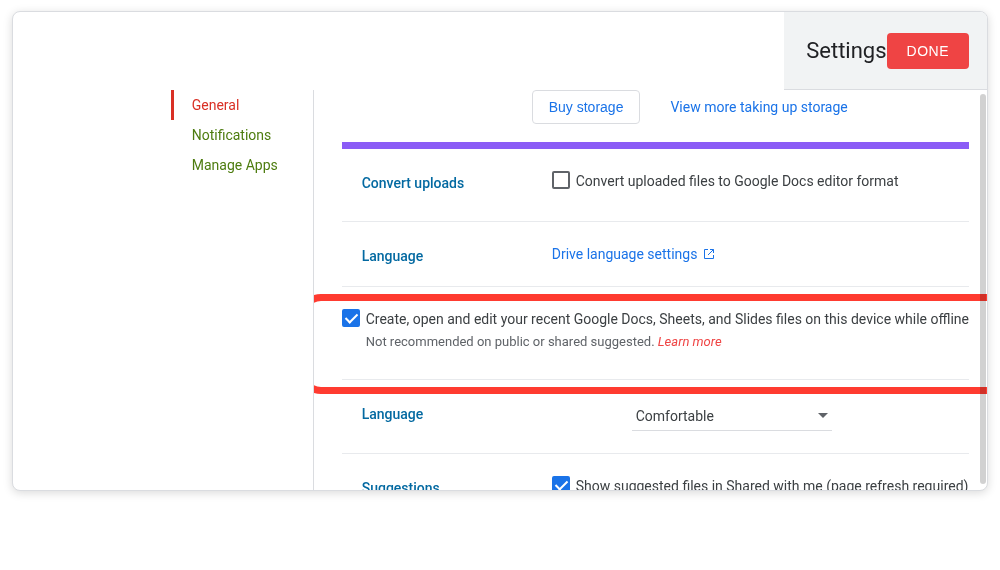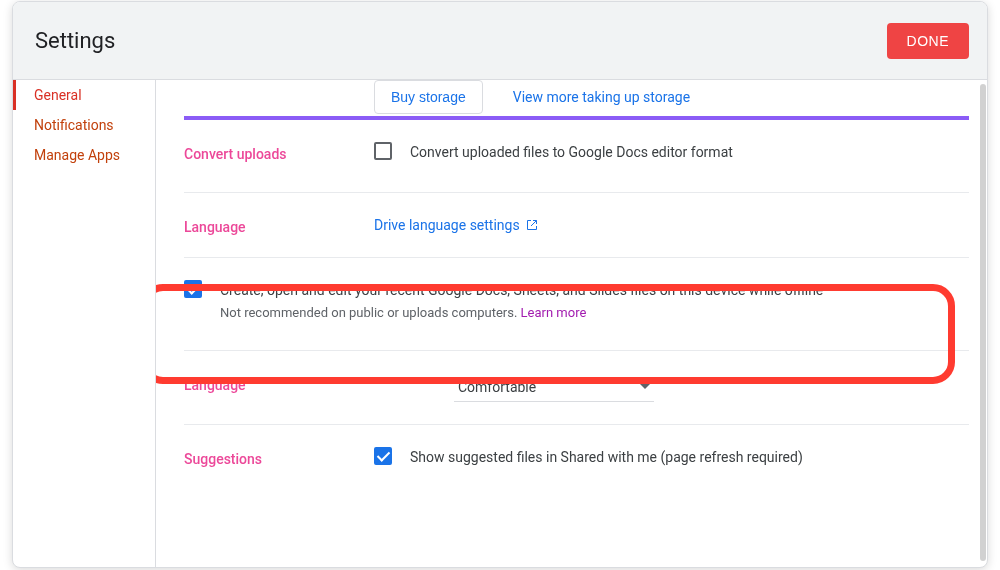--- a/index.html
+++ b/index.html
@@ -8,30 +8,31 @@
       background: #fff;
       width: 1000px;
       height: 570px;
       overflow: hidden;
       position: relative;
       color: #3c4043;
     }
     .dialog {
       position: absolute;
       left: 12px;
-      top: 1px;
+      top: 11px;
       right: 12px;
-      height: 567px;
+      height: 480px;
       background: #fff;
       border: 1px solid #dadce0;
       border-radius: 8px;
       box-shadow: 0 2px 10px rgba(0,0,0,0.15);
       overflow: hidden;
       display: flex;
       flex-direction: column;
+      align-items: flex-end;
     }
     .header {
       height: 78px;
       background: #f1f3f4;
       display: flex;
       align-items: center;
       justify-content: space-between;
       padding: 0 18px 0 22px;
       border-bottom: 1px solid #dadce0;
     }
@@ -59,21 +60,21 @@
     .sidebar {
       width: 143px;
       border-right: 1px solid #dadce0;
     }
     .side-item {
       height: 30px;
       display: flex;
       align-items: center;
       padding-left: 18px;
       font-size: 14px;
-      color: #c2410c;
+      color: #4d7c0f;
       cursor: pointer;
       border-left: 3px solid transparent;
     }
     .side-item.active {
       color: #d93025;
       border-left: 3px solid #d93025;
     }
     .content {
       flex: 1;
       overflow: hidden;
@@ -83,33 +84,34 @@
     .row {
       display: flex;
       border-bottom: 1px solid #e8eaed;
       padding: 22px 0;
     }
     .row-label {
       width: 190px;
       flex-shrink: 0;
       font-size: 14px;
       font-weight: 500;
-      color: #ec4899;
+      color: #0369a1;
       padding-top: 4px;
+      margin-left: 20px;
     }
     .row-body {
       flex: 1;
     }
     .storagerow {
       display:flex;
       align-items:center;
       gap:30px;
       padding-left:190px;
-      padding-bottom:2px;
-      border-bottom:4px solid #8b5cf6;
+      padding-bottom:18px;
+      border-bottom:7px solid #8b5cf6;
     }
     .buy-btn {
       border: 1px solid #dadce0;
       background: #fff;
       color: #1a73e8;
       padding: 8px 16px;
       font-size: 14px;
       border-radius: 4px;
       cursor: pointer;
     }
@@ -117,21 +119,21 @@
       color: #1a73e8;
       font-size: 14px;
       cursor: pointer;
       display:inline-flex;
       align-items:center;
       gap:6px;
     }
     .chk-line {
       display: flex;
       align-items: flex-start;
-      gap: 18px;
+      gap: 6px;
       margin-bottom:8px;
     }
     .chk-line .txt { font-size:14px; color:#3c4043; line-height:1.45; }
     .chk {
       width:18px; height:18px;
       border:2px solid #5f6368;
       border-radius:2px;
       flex-shrink:0;
       position:relative;
       cursor:pointer;
@@ -143,21 +145,21 @@
     .chk.checked::after{
       content:'';
       position:absolute;
       left:4px; top:0px;
       width:5px; height:10px;
       border:solid #fff;
       border-width:0 2px 2px 0;
       transform:rotate(45deg);
     }
     .hint { font-size:13px; color:#5f6368; margin-top:4px; }
-    .hint a { color:#a21caf; text-decoration:none; cursor:pointer; }
+    .hint a { color:#ef4444; text-decoration:none; cursor:pointer;font-style:italic; }
     .ext-icon{width:12px;height:12px;display:inline-block;}
     .select {
       display:flex; align-items:center; justify-content:space-between;
       width:200px;
       border-bottom:1px solid #dadce0;
       padding:6px 4px;
       margin-left:80px;
       cursor:pointer;
       font-size:14px;
       gap:36px;
@@ -237,21 +239,21 @@
         </div>
       </div>
 
       <div class="row">
         <div class="row-body">
           <div class="chk-line">
             <span class="chk checked"></span>
             <div>
               <div class="txt">Create, open and edit your recent Google Docs, Sheets, and Slides files on this device while offline</div>
               <div class="hint">
-                <span>Not recommended on public or uploads computers.</span>
+                <span>Not recommended on public or shared suggested.</span>
                 <a>Learn more</a>
               </div>
             </div>
           </div>
         </div>
       </div>
 
       <div class="row">
         <div class="row-label">Language</div>
         <div class="row-body">

